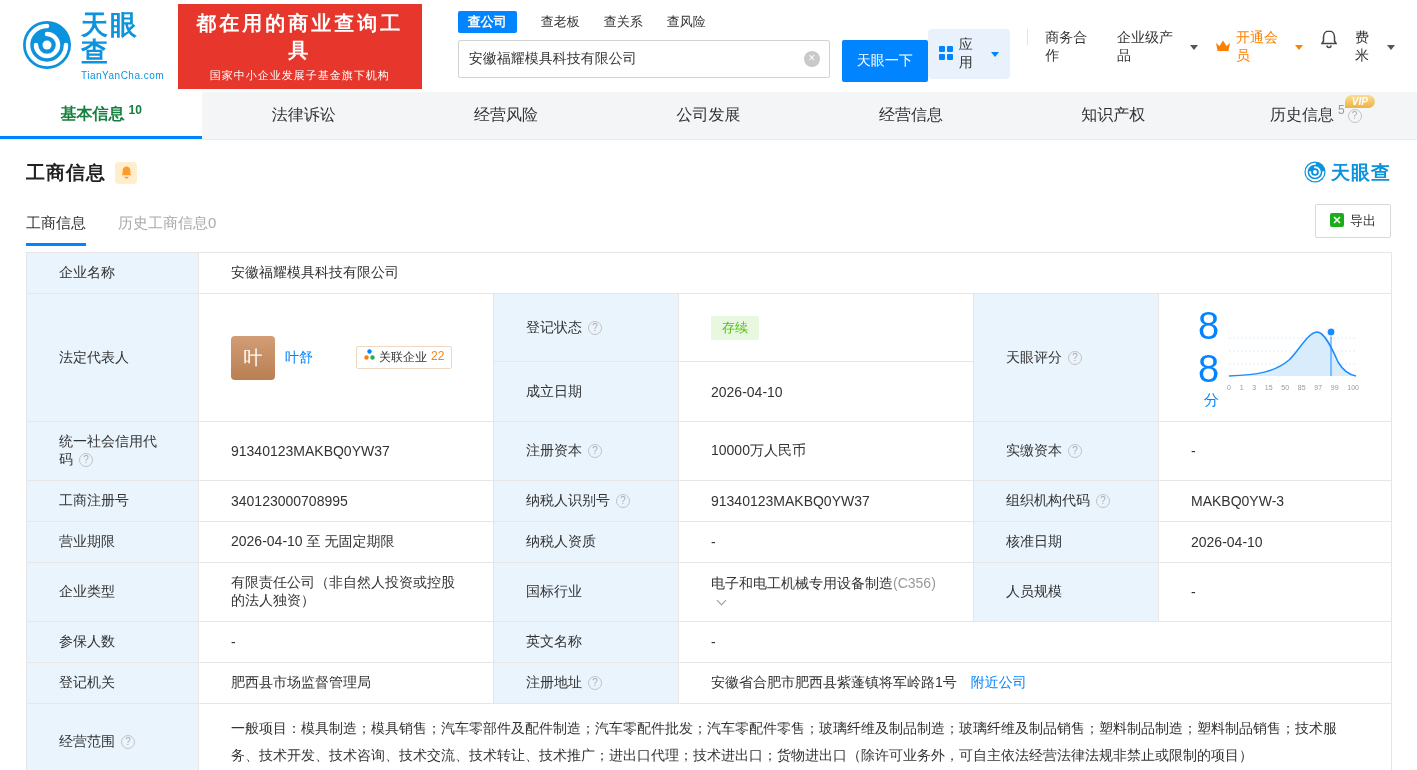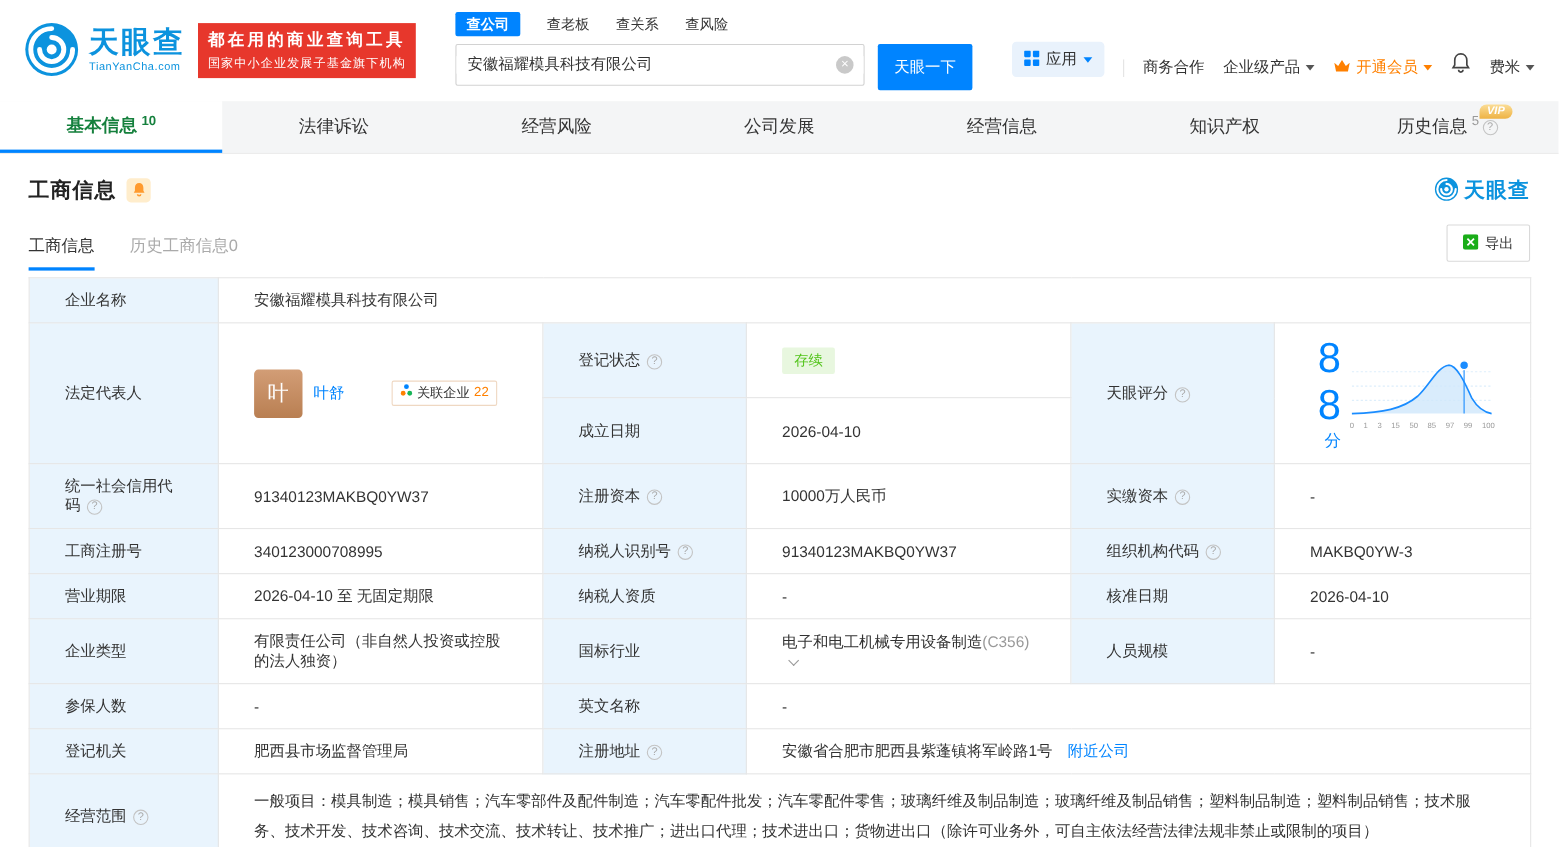--- a/index.html
+++ b/index.html
@@ -9,34 +9,34 @@
     color:#333; background:#fff; font-size:14px;
   }
   a { text-decoration:none; }
 
   
   .topbar { display:flex; align-items:center; height:92px; padding:0 22px; }
   .logo { display:flex; align-items:center; gap:9px; }
   .logo-txt .cn { font-size:27px; font-weight:bold; color:#0c93de; line-height:1; letter-spacing:2px; }
   .logo-txt .en { font-size:10px; color:#0c93de; letter-spacing:.5px; margin-top:4px; }
   .banner { background:#e7372c; color:#fff; padding:6px 9px; margin-left:12px; text-align:center; }
-  .banner .b1 { font-size:15px; font-weight:bold; letter-spacing:3px; }
+  .banner .b1 { font-size:20px; font-weight:bold; letter-spacing:3px; }
   .banner .b2 { font-size:11px; letter-spacing:1px; margin-top:4px; }
 
   .search { margin-left:36px; }
   .search-tabs { display:flex; gap:24px; align-items:center; margin-bottom:7px; }
   .search-tab { font-size:13px; color:#333; cursor:pointer; }
   .search-tab.active { background:#0084ff; color:#fff; padding:2px 10px; border-radius:2px; font-weight:bold; }
   .search-row { display:flex; }
   .input-wrap { position:relative; width:372px; height:38px; border:1px solid #d2d2d2; border-radius:2px; display:flex; align-items:center; }
   .input-wrap input { border:none; outline:none; flex:1; font-size:14px; padding:0 32px 0 10px; color:#333; font-family:inherit; }
   .clear { position:absolute; right:9px; width:16px; height:16px; border-radius:50%; background:#c9c9c9; color:#fff; font-size:12px; line-height:15px; text-align:center; cursor:pointer; }
   .search-btn { width:86px; height:42px; background:#0084ff; color:#fff; border:none; font-size:14px; margin-left:12px; border-radius:2px; font-family:inherit; cursor:pointer; }
 
-  .top-right { margin-left:auto; display:flex; align-items:flex-end; gap:17px; margin-top:16px; }
+  .top-right { margin-left:auto; display:flex; align-items:flex-start; gap:17px; margin-top:16px; }
   .app-pill { display:flex; align-items:center; gap:6px; background:#e9f2fc; border-radius:4px; padding:7px 11px; font-size:14px; cursor:pointer; }
   .caret { width:0; height:0; border-left:4px solid transparent; border-right:4px solid transparent; border-top:5px solid #555; display:inline-block; }
   .caret.blue { border-top-color:#0084ff; }
   .caret.orange { border-top-color:#ff8000; }
   .vdiv { width:1px; height:16px; background:#e3e3e3; }
   .nav-item { font-size:14px; color:#333; display:flex; align-items:center; gap:5px; cursor:pointer; }
   .vip-item { color:#ff8000; }
 
   
   .main-tabs { display:flex; height:48px; background:#f4f5f6; border-bottom:1px solid #ececec; }

